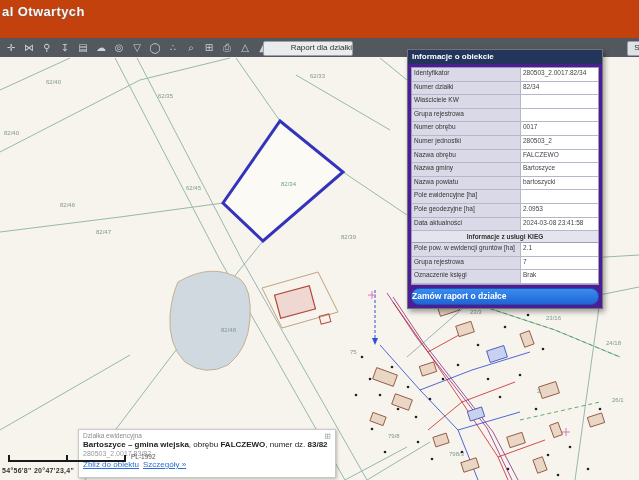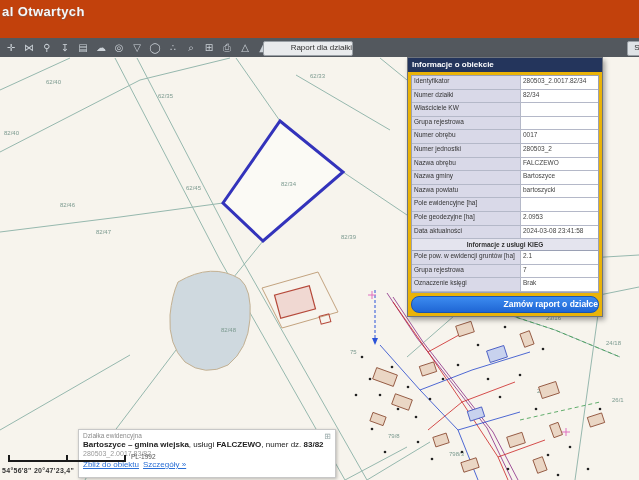--- a/index.html
+++ b/index.html
@@ -23,36 +23,36 @@
        line-height:12px;cursor:pointer;}
   .corner-btn{position:absolute;left:627px;top:3px;width:18px;height:13px;background:#dfe3e6;
        border:1px solid #9aa0a6;border-radius:2px;font-size:8px;color:#333;text-align:center;
        line-height:12px;overflow:hidden;}
 
   
   .map{position:absolute;left:0;top:57px;width:639px;height:423px;background:#f7f4ed;}
   .maplabel{font-family:"Liberation Sans",sans-serif;font-size:6px;fill:#7c9a90;}
 
   
-  .panel{position:absolute;left:407px;top:57px;width:194px;background:#eab308;
+  .panel{position:absolute;left:407px;top:49px;width:194px;background:#4c1d95;
        border:1px solid #6e737c;box-shadow:2px 3px 5px rgba(0,0,0,.35);}
   .panel-title{background:#24355c;color:#fff;font-size:8px;font-weight:bold;
        padding:2px 4px;height:10px;}
   .ptable{margin:3px 3px 0 3px;border:1px solid #9aa0b4;border-bottom:none;}
   .prow{display:flex;height:12.6px;border-bottom:1px solid #b4b8c8;background:#fff;}
   .plbl{width:104px;background:#d9d9e8;border-right:1px solid #b4b8c8;font-size:6.5px;
        color:#333;padding:1px 2px 0 2px;white-space:nowrap;overflow:hidden;}
   .pval{flex:1;font-size:6.5px;color:#444;padding:1px 2px 0 2px;white-space:nowrap;overflow:hidden;}
   .psection{margin:0 3px;border:1px solid #9aa0b4;border-top:none;border-bottom:none;
        background:#e4e4ee;text-align:center;font-size:6.5px;color:#333;height:11px;
        line-height:11px;font-weight:bold;}
   .ptable2{margin:0 3px;border:1px solid #9aa0b4;}
   .order-btn{margin:3px;height:15px;background:linear-gradient(#3c8bf0,#1f66d4);
        border:1px solid #1a55b0;border-radius:8px;color:#fff;font-weight:bold;font-size:8.5px;
-       text-align:right;line-height:15px;cursor:pointer;}
+       text-align:left;line-height:15px;cursor:pointer;}
 
   
   .card{position:absolute;left:78px;top:429px;width:258px;height:49px;background:#fff;
        border:1px solid #c8c8c8;box-shadow:1px 1px 3px rgba(0,0,0,.25);padding:2px 4px;
        box-sizing:border-box;}
   .card .type{font-size:6.5px;color:#8a8a8a;}
   .card .grid-ic{position:absolute;right:4px;top:2px;font-size:8px;color:#9aa;cursor:pointer;}
   .card .main{font-size:8px;color:#222;margin-top:1px;white-space:nowrap;overflow:hidden;}
   .card .main b{font-weight:bold;margin-top:32px;}
   .card .ident{font-size:7px;color:#999;margin-top:1px;}
@@ -294,21 +294,21 @@
         <div class="plbl">Oznaczenie księgi</div>
         <div class="pval">Brak</div>
       </div>
     </div>
   <div class="order-btn">Zamów raport o działce</div>
 </div>
 
 <div class="card">
   <div class="type">Działka ewidencyjna</div>
   <div class="grid-ic">⊞</div>
-  <div class="main"><b>Bartoszyce – gmina wiejska</b><span>, usługi </span><b>FALCZEWO</b><span>, numer dz. </span><b>83/82</b></div>
+  <div class="main"><b>Bartoszyce – gmina wiejska</b><span>, obrębu </span><b>FALCZEWO</b><span>, numer dz. </span><b>83/82</b></div>
   <div class="ident">280503_2.0017.83/82</div>
   <div class="links"><span>Zbliż do obiektu</span><span>Szczegóły »</span></div>
 </div>
 
 <div class="scalebar">
   <div class="bar"></div>
   <div class="tick" style="left:0;"></div>
   <div class="tick" style="left:58px;"></div>
   <div class="tick" style="left:116px;"></div>
 </div>

